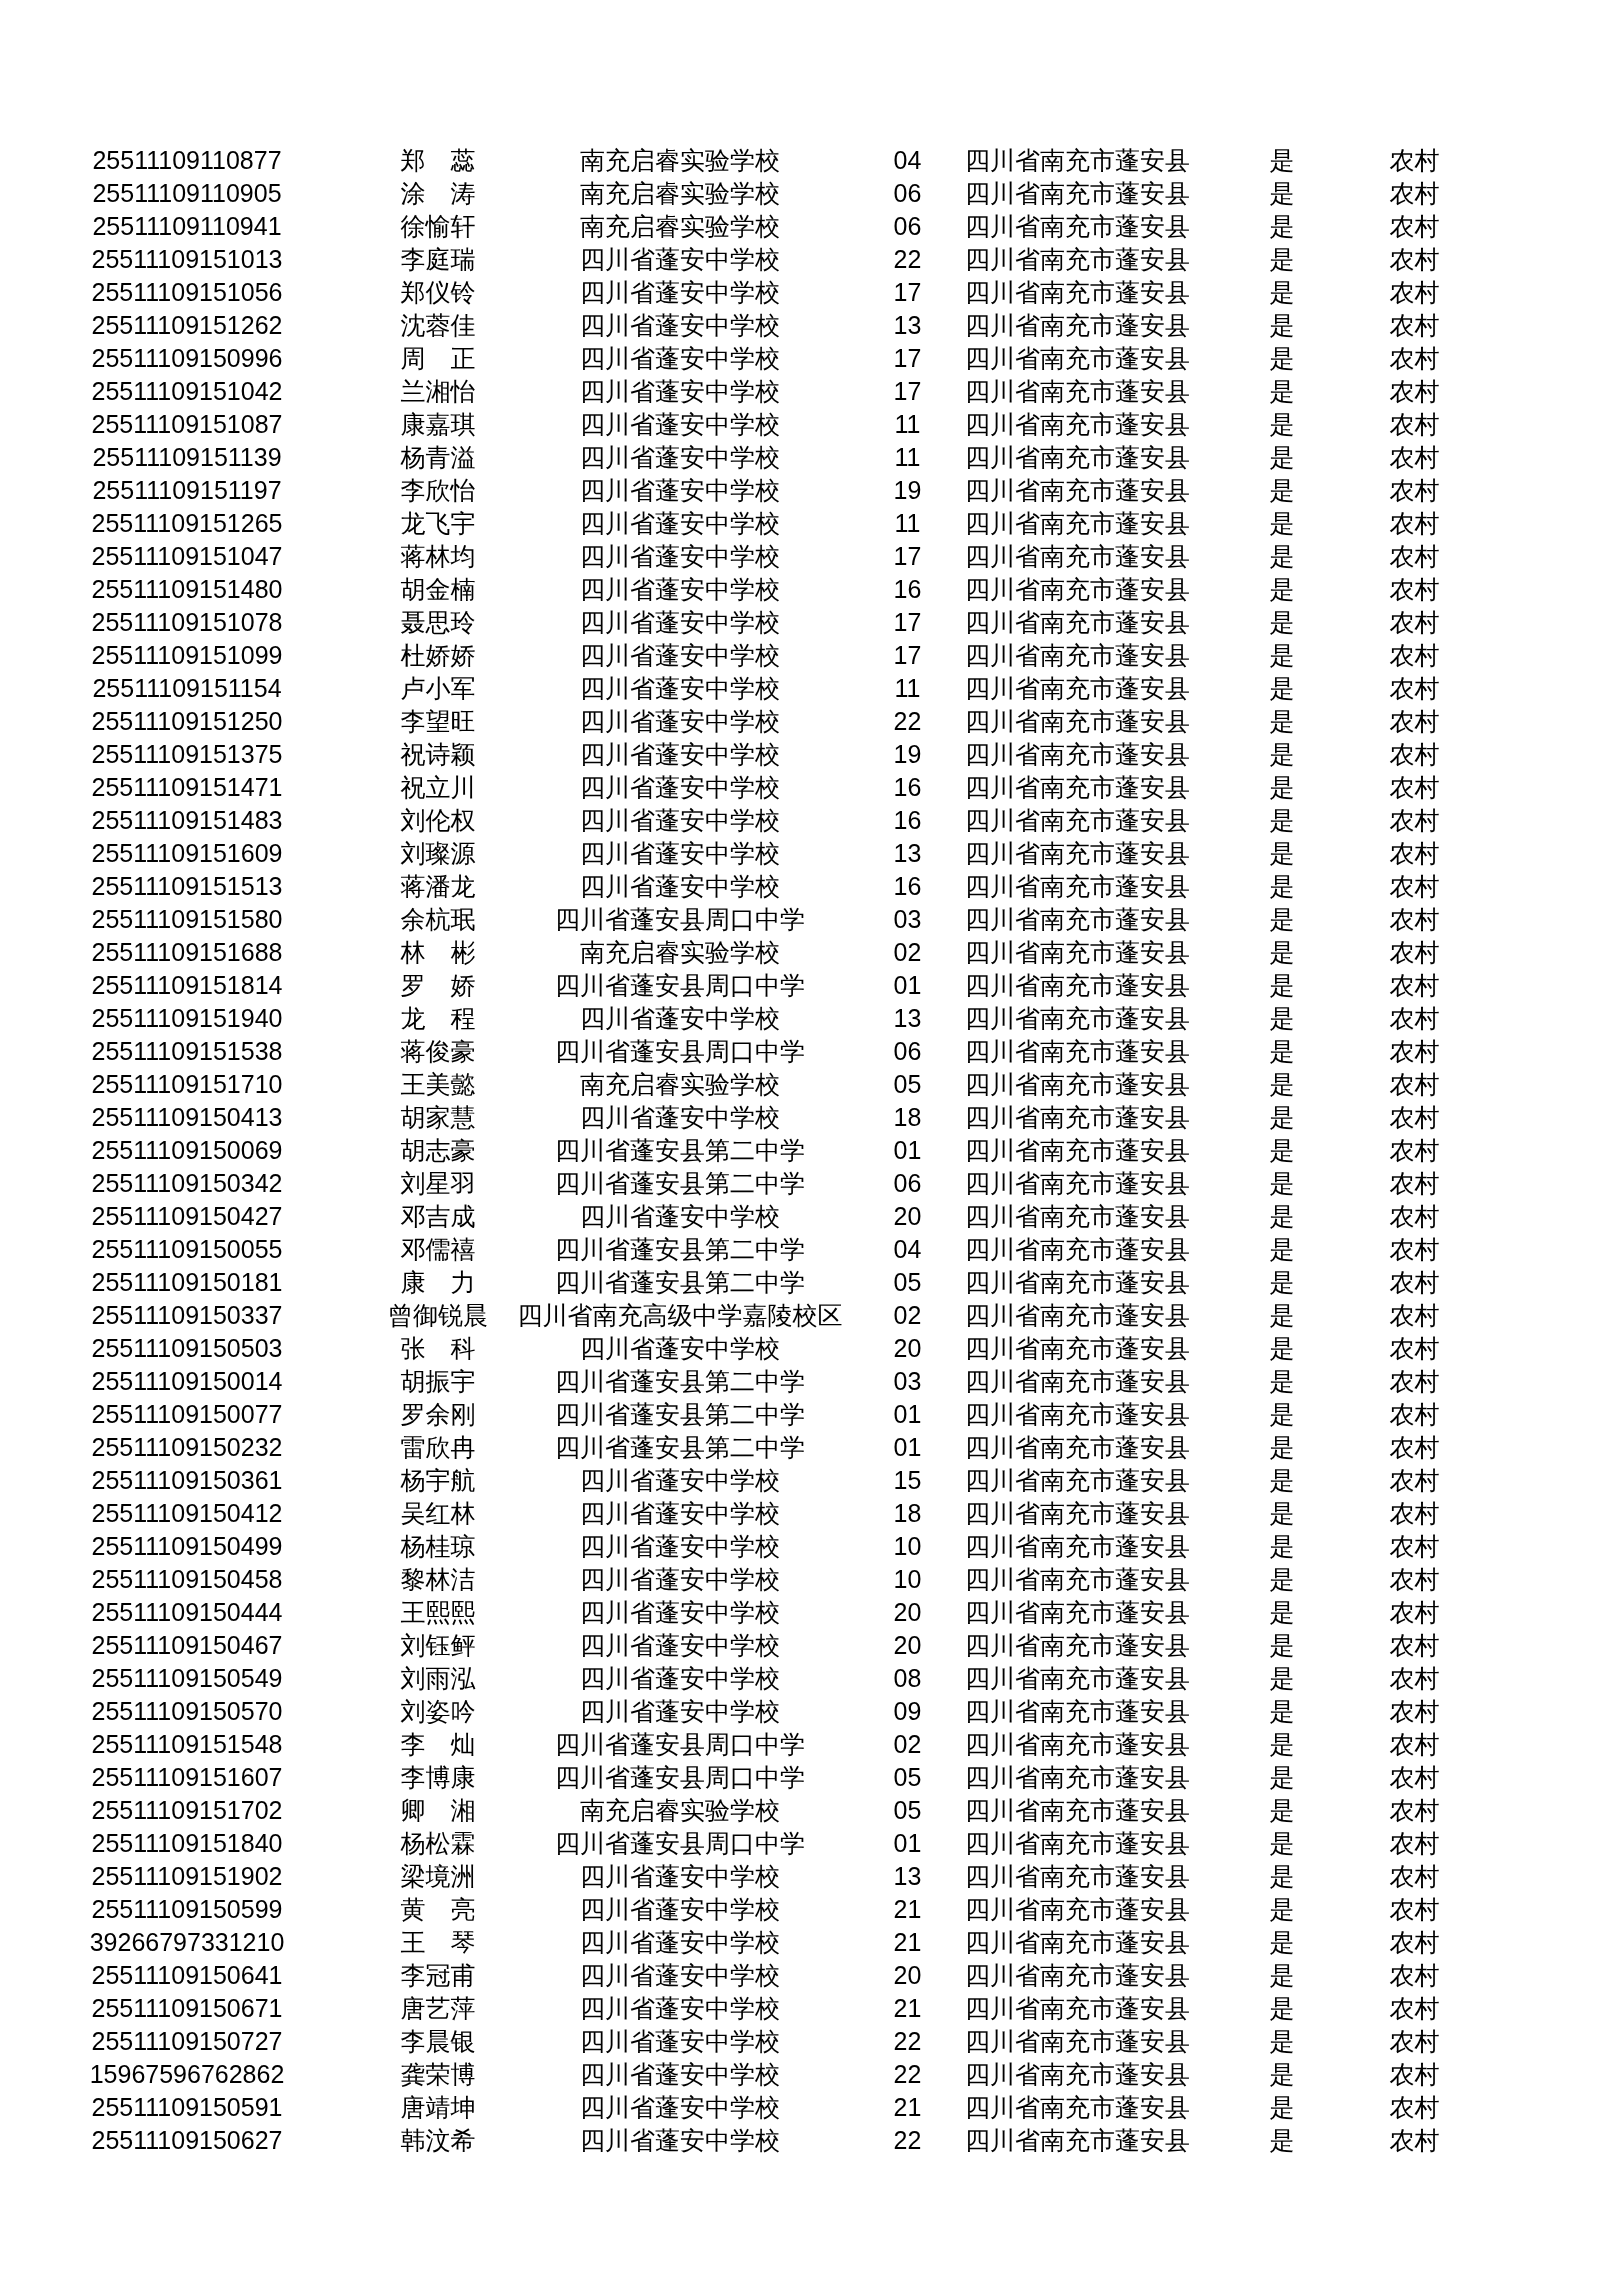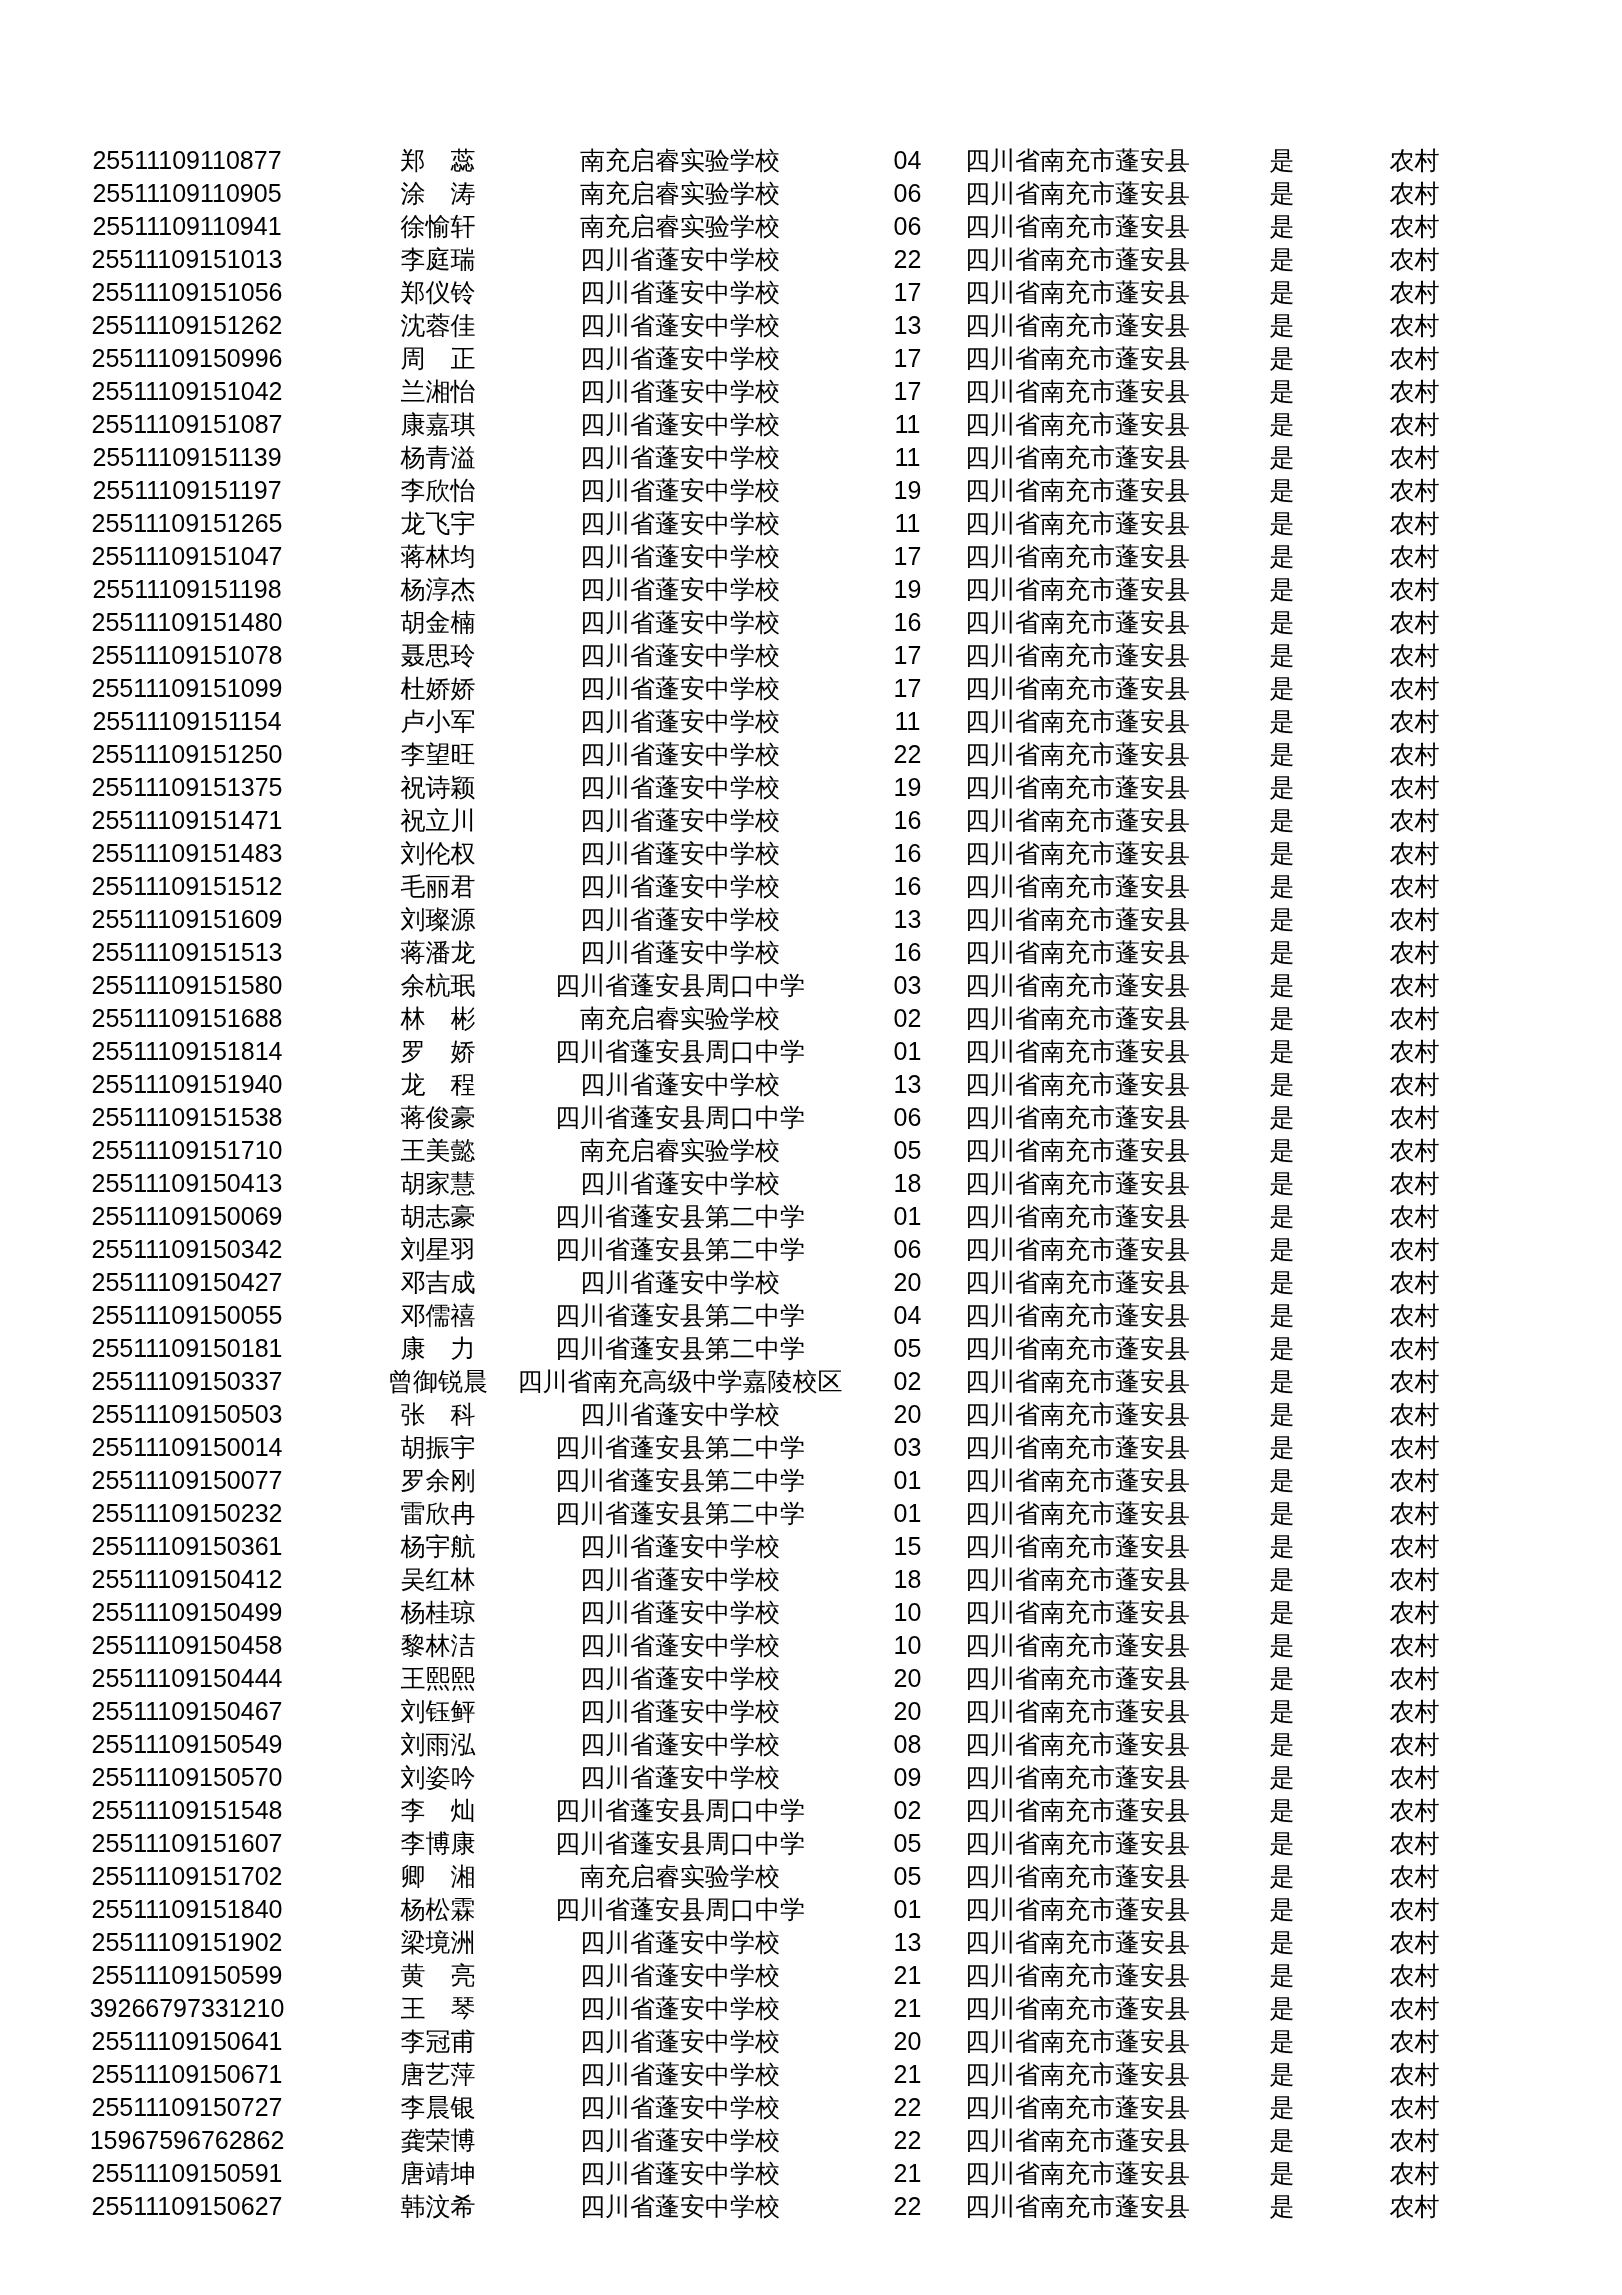--- a/index.html
+++ b/index.html
@@ -193,30 +193,20 @@
       <td class="c-id">25511109151047</td>
       <td class="c-name">蒋林均</td>
       <td class="c-school">四川省蓬安中学校</td>
       <td class="c-num">17</td>
       <td class="c-region">四川省南充市蓬安县</td>
       <td class="c-flag">是</td>
       <td class="c-rural">农村</td>
       <td class="c-filler"></td>
     </tr>
 
-    <tr>
-      <td class="c-id">25511109151198</td>
-      <td class="c-name">杨淳杰</td>
-      <td class="c-school">四川省蓬安中学校</td>
-      <td class="c-num">19</td>
-      <td class="c-region">四川省南充市蓬安县</td>
-      <td class="c-flag">是</td>
-      <td class="c-rural">农村</td>
-      <td class="c-filler"></td>
-    </tr>
 
     <tr>
       <td class="c-id">25511109151480</td>
       <td class="c-name">胡金楠</td>
       <td class="c-school">四川省蓬安中学校</td>
       <td class="c-num">16</td>
       <td class="c-region">四川省南充市蓬安县</td>
       <td class="c-flag">是</td>
       <td class="c-rural">农村</td>
       <td class="c-filler"></td>
@@ -292,30 +282,20 @@
       <td class="c-id">25511109151483</td>
       <td class="c-name">刘伦权</td>
       <td class="c-school">四川省蓬安中学校</td>
       <td class="c-num">16</td>
       <td class="c-region">四川省南充市蓬安县</td>
       <td class="c-flag">是</td>
       <td class="c-rural">农村</td>
       <td class="c-filler"></td>
     </tr>
 
-    <tr>
-      <td class="c-id">25511109151512</td>
-      <td class="c-name">毛丽君</td>
-      <td class="c-school">四川省蓬安中学校</td>
-      <td class="c-num">16</td>
-      <td class="c-region">四川省南充市蓬安县</td>
-      <td class="c-flag">是</td>
-      <td class="c-rural">农村</td>
-      <td class="c-filler"></td>
-    </tr>
 
     <tr>
       <td class="c-id">25511109151609</td>
       <td class="c-name">刘璨源</td>
       <td class="c-school">四川省蓬安中学校</td>
       <td class="c-num">13</td>
       <td class="c-region">四川省南充市蓬安县</td>
       <td class="c-flag">是</td>
       <td class="c-rural">农村</td>
       <td class="c-filler"></td>

